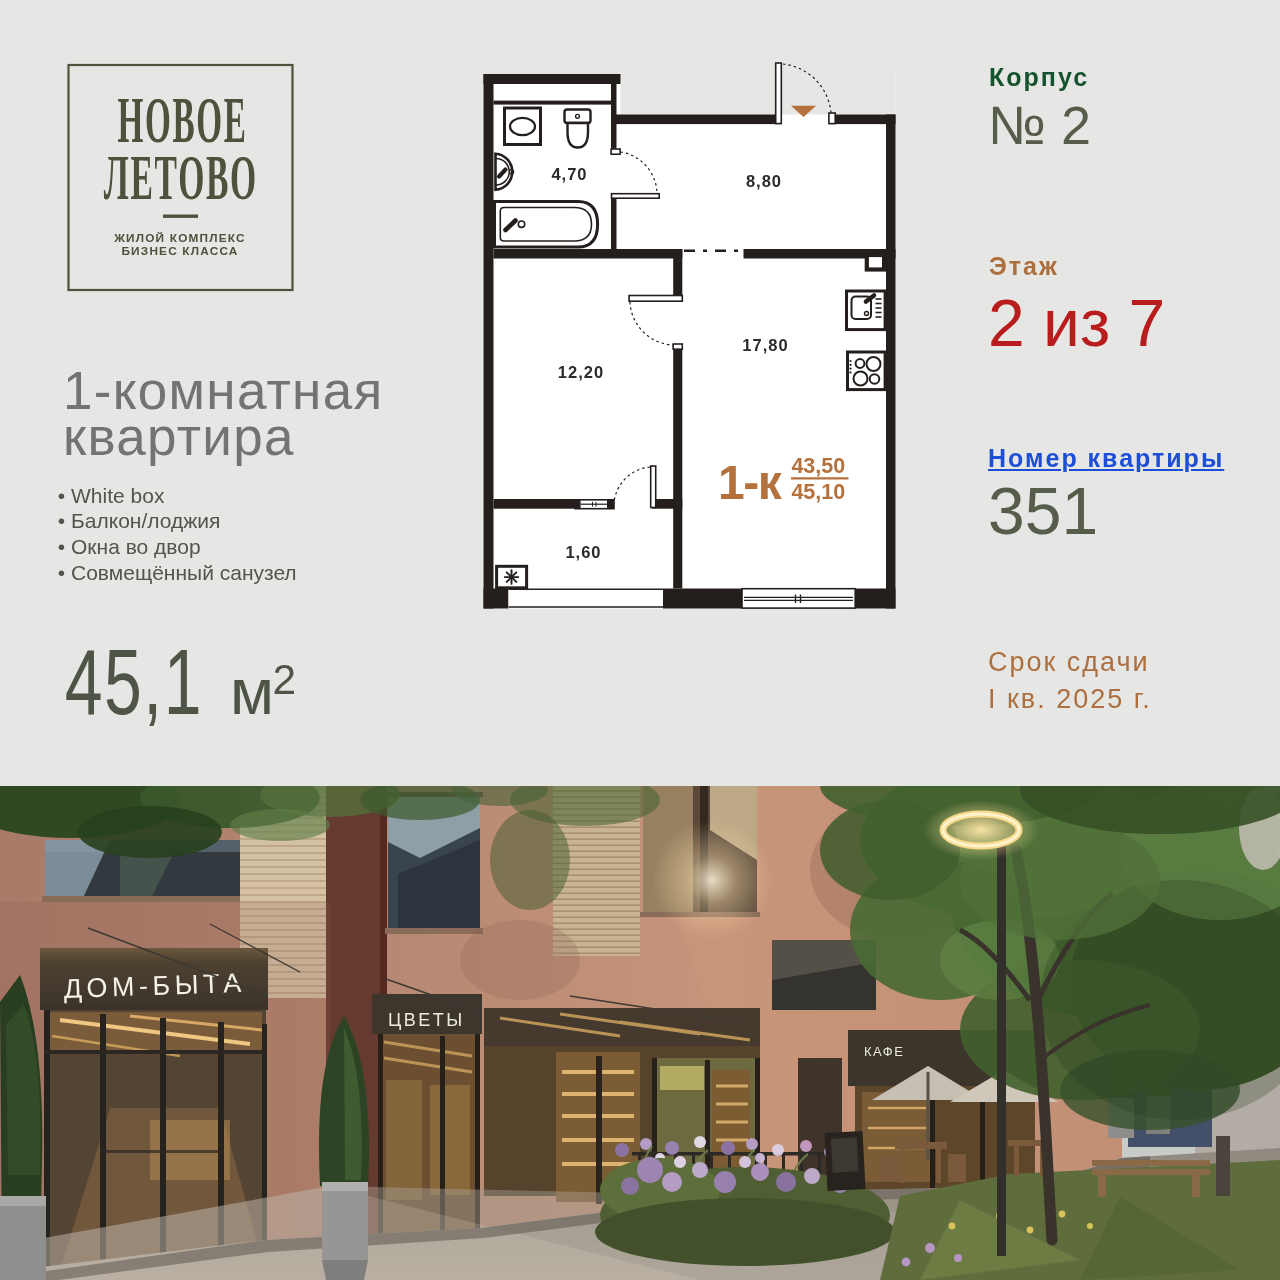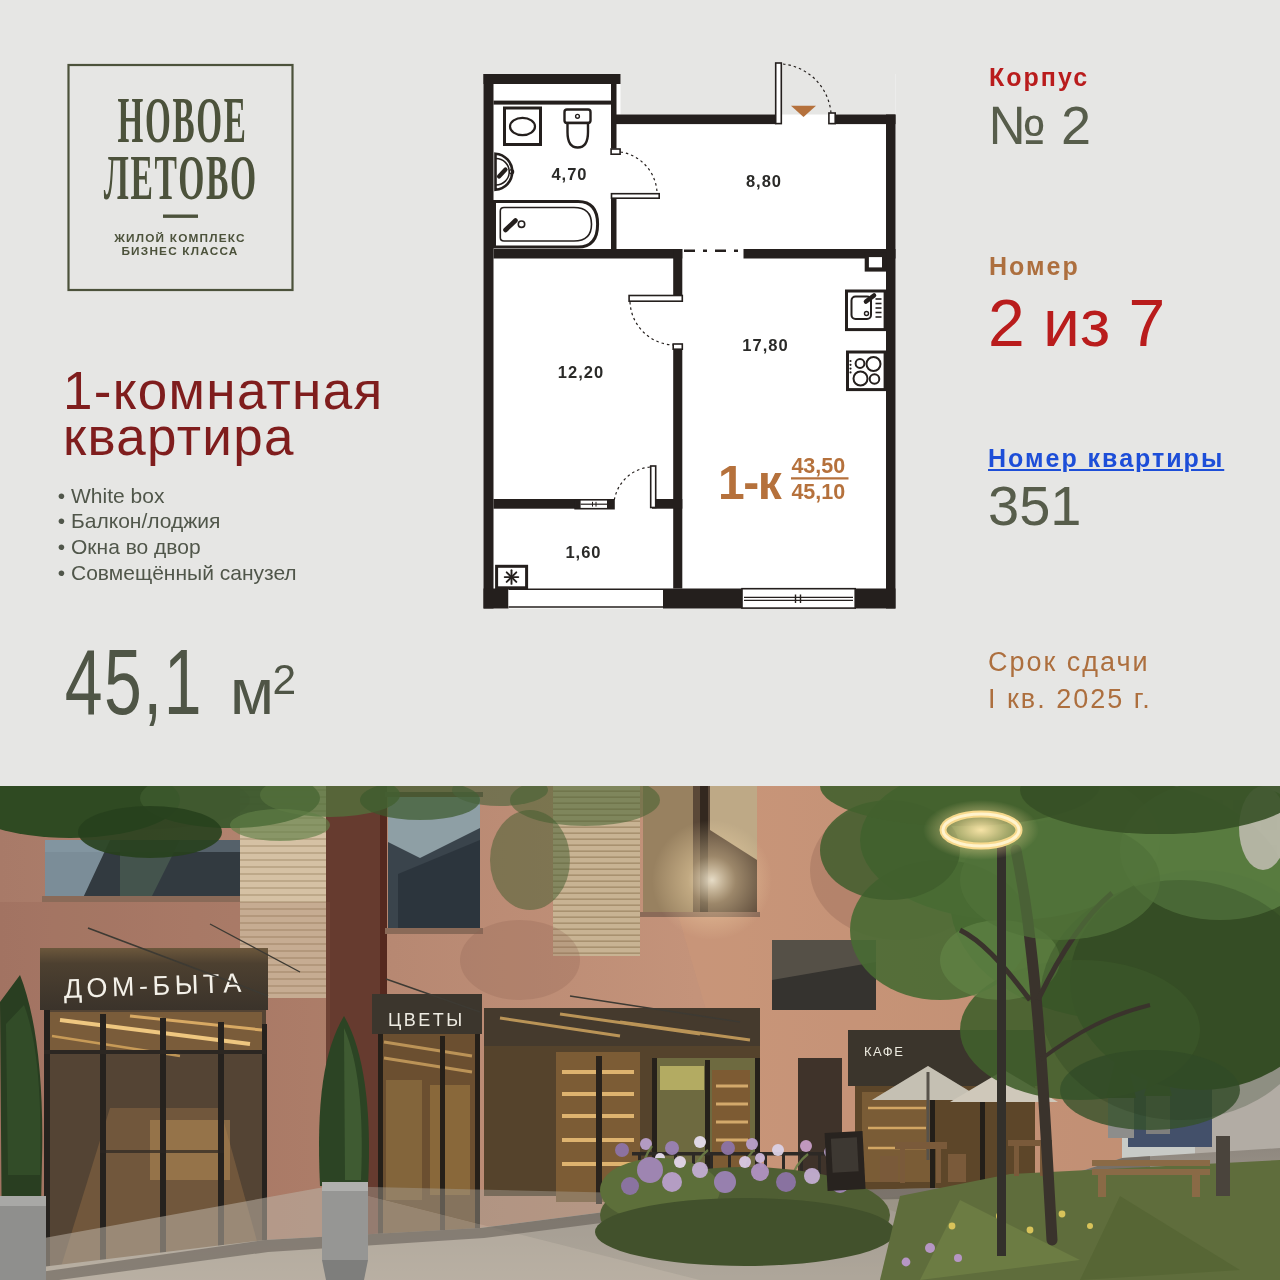--- a/index.html
+++ b/index.html
@@ -21,47 +21,47 @@
       <text x="0" y="0" text-anchor="middle" font-family="Liberation Serif" font-size="41" font-weight="bold" fill="#4c523b" letter-spacing="2">ЛЕТОВО</text>
     </g>
 
   <rect x="97" y="152.5" width="35" height="3.4" fill="#4c523b"></rect>
 
   <text x="114" y="179.5" text-anchor="middle" font-size="11.8" font-weight="bold" fill="#4c523b" letter-spacing="1.2">ЖИЛОЙ КОМПЛЕКС</text>
 
   <text x="114" y="192.5" text-anchor="middle" font-size="11.8" font-weight="bold" fill="#4c523b" letter-spacing="1.2">БИЗНЕС КЛАССА</text>
 </svg>
 
-<div class="abs" style="left:63px;top:367.6px;font-size:53px;line-height:46px;color:#7f1d1d;letter-spacing:1.3px;">1-комнатная<br>квартира</div>
+<div class="abs" style="left:63px;top:367.6px;font-size:53px;line-height:46px;color:#737373;letter-spacing:1.3px;">1-комнатная<br>квартира</div>
 
 <div class="abs" style="left:52px;top:482.7px;font-size:21px;line-height:25.7px;color:#50564a;">
   <div>&nbsp;•&nbsp;White box</div>
   <div>&nbsp;•&nbsp;Балкон/лоджия</div>
   <div>&nbsp;•&nbsp;Окна во двор</div>
   <div>&nbsp;•&nbsp;Совмещённый санузел</div>
 </div>
 
 <svg class="abs" style="left:55px;top:635px;" width="260" height="115" viewBox="55 635 260 115">
   <g fill="#4f5546" font-family="Liberation Sans">
     <g transform="translate(64.7,713.8)">
         <text transform="scale(1,1.35)" font-size="68" letter-spacing="1.5" y="0" x="0">45,1</text>
       </g>
     <text x="230" y="713.8" font-size="64">м</text>
     <text x="272.5" y="694.4" font-size="42.5">2</text>
   </g>
 </svg>
 
-<div class="abs" style="left:989px;top:62.6px;font-size:25px;font-weight:bold;letter-spacing:2px;color:#b91c1c;">Корпус</div>
+<div class="abs" style="left:989px;top:62.6px;font-size:25px;font-weight:bold;letter-spacing:2px;color:#14532d;">Корпус</div>
 <div class="abs" style="left:988px;top:98px;font-size:54px;line-height:1;color:#575d4b;">№ 2</div>
 
-<div class="abs" style="left:989px;top:252.3px;font-size:25px;font-weight:bold;letter-spacing:2px;color:#ad6f3e;">Номер</div>
+<div class="abs" style="left:989px;top:252.3px;font-size:25px;font-weight:bold;letter-spacing:2px;color:#ad6f3e;">Этаж</div>
 <div class="abs" style="left:988px;top:290.1px;font-size:66px;line-height:1;color:#b91c1c;">2 из 7</div>
 
 <div class="abs" style="left:988px;top:443.6px;font-size:25px;font-weight:bold;letter-spacing:2px;color:#1d4ed8;text-decoration:underline;">Номер квартиры</div>
-<div class="abs" style="left:988px;top:478px;font-size:56px;line-height:1;color:#575d4b;">351</div>
+<div class="abs" style="left:988px;top:478px;font-size:66px;line-height:1;color:#575d4b;">351</div>
 
 <div class="abs" style="left:988px;top:644px;font-size:27px;font-weight:normal;letter-spacing:2px;color:#ad6f3e;line-height:36.5px;">Срок сдачи<br>I кв. 2025 г.</div>
 
 <svg class="abs" style="left:479px;top:60px;" width="425" height="555" viewBox="479 60 425 555">
   <g fill="#241f1d" stroke="none">
 
     <rect x="483.5" y="74" width="412" height="534.5" fill="#ffffff"></rect>
     <rect x="620.5" y="74" width="275" height="40.5" fill="#e6e6e4"></rect>
 
     <rect x="483.5" y="74" width="10" height="534.5"></rect>

